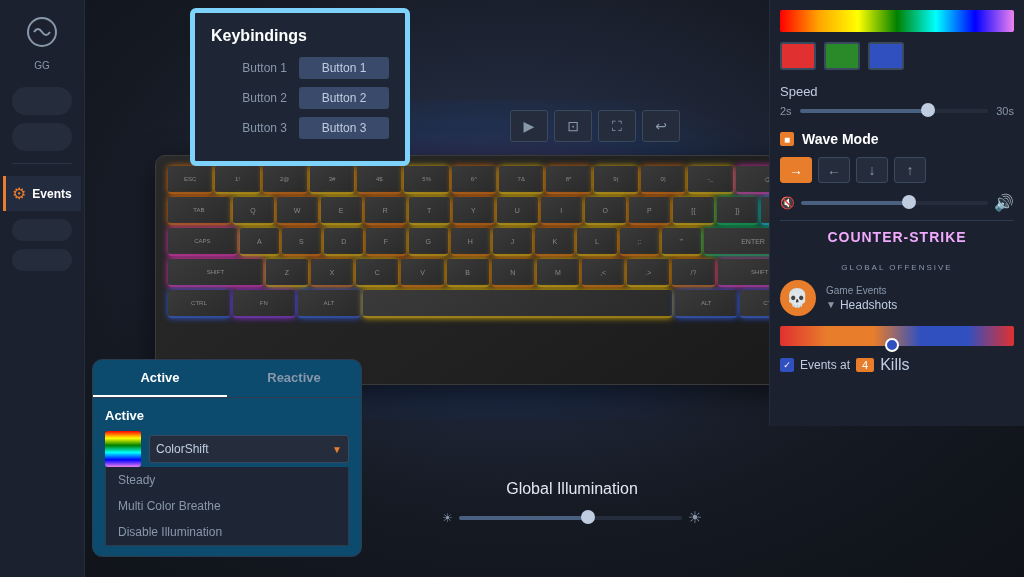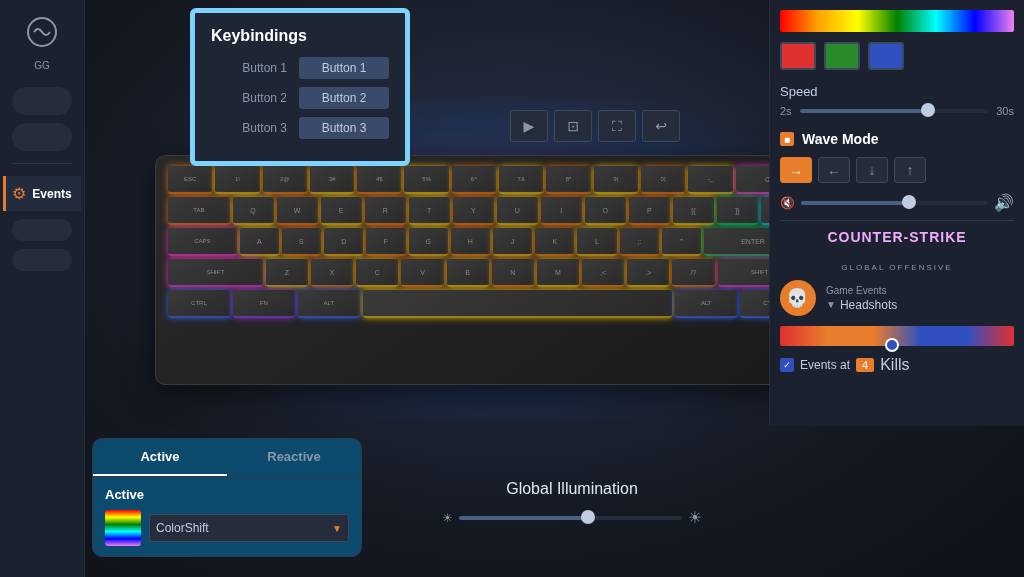--- a/index.html
+++ b/index.html
@@ -822,20 +822,25 @@
   </div>
   <div class="effects-section">
     <div class="effects-header">Active</div>
     <div class="effects-row">
       <div class="color-swatch"></div>
       <div class="effects-dropdown">
         <span>ColorShift</span>
         <span class="dropdown-arrow">▼</span>
       </div>
     </div>
+    <div class="dropdown-menu">
+      <div class="dropdown-item">Steady</div>
+      <div class="dropdown-item">Multi Color Breathe</div>
+      <div class="dropdown-item">Disable Illumination</div>
+    </div>
   </div>
 </div>
 
 <div class="global-illum">
   <div class="gi-title">Global Illumination</div>
   <div style="display:flex;align-items:center;gap:6px;">
     <span class="gi-icon">☀</span>
     <div class="gi-slider-track" style="flex:1;height:4px;background:#252d3d;border-radius:2px;position:relative;">
       <div class="gi-slider-fill"></div>
       <div class="gi-slider-thumb"></div>

